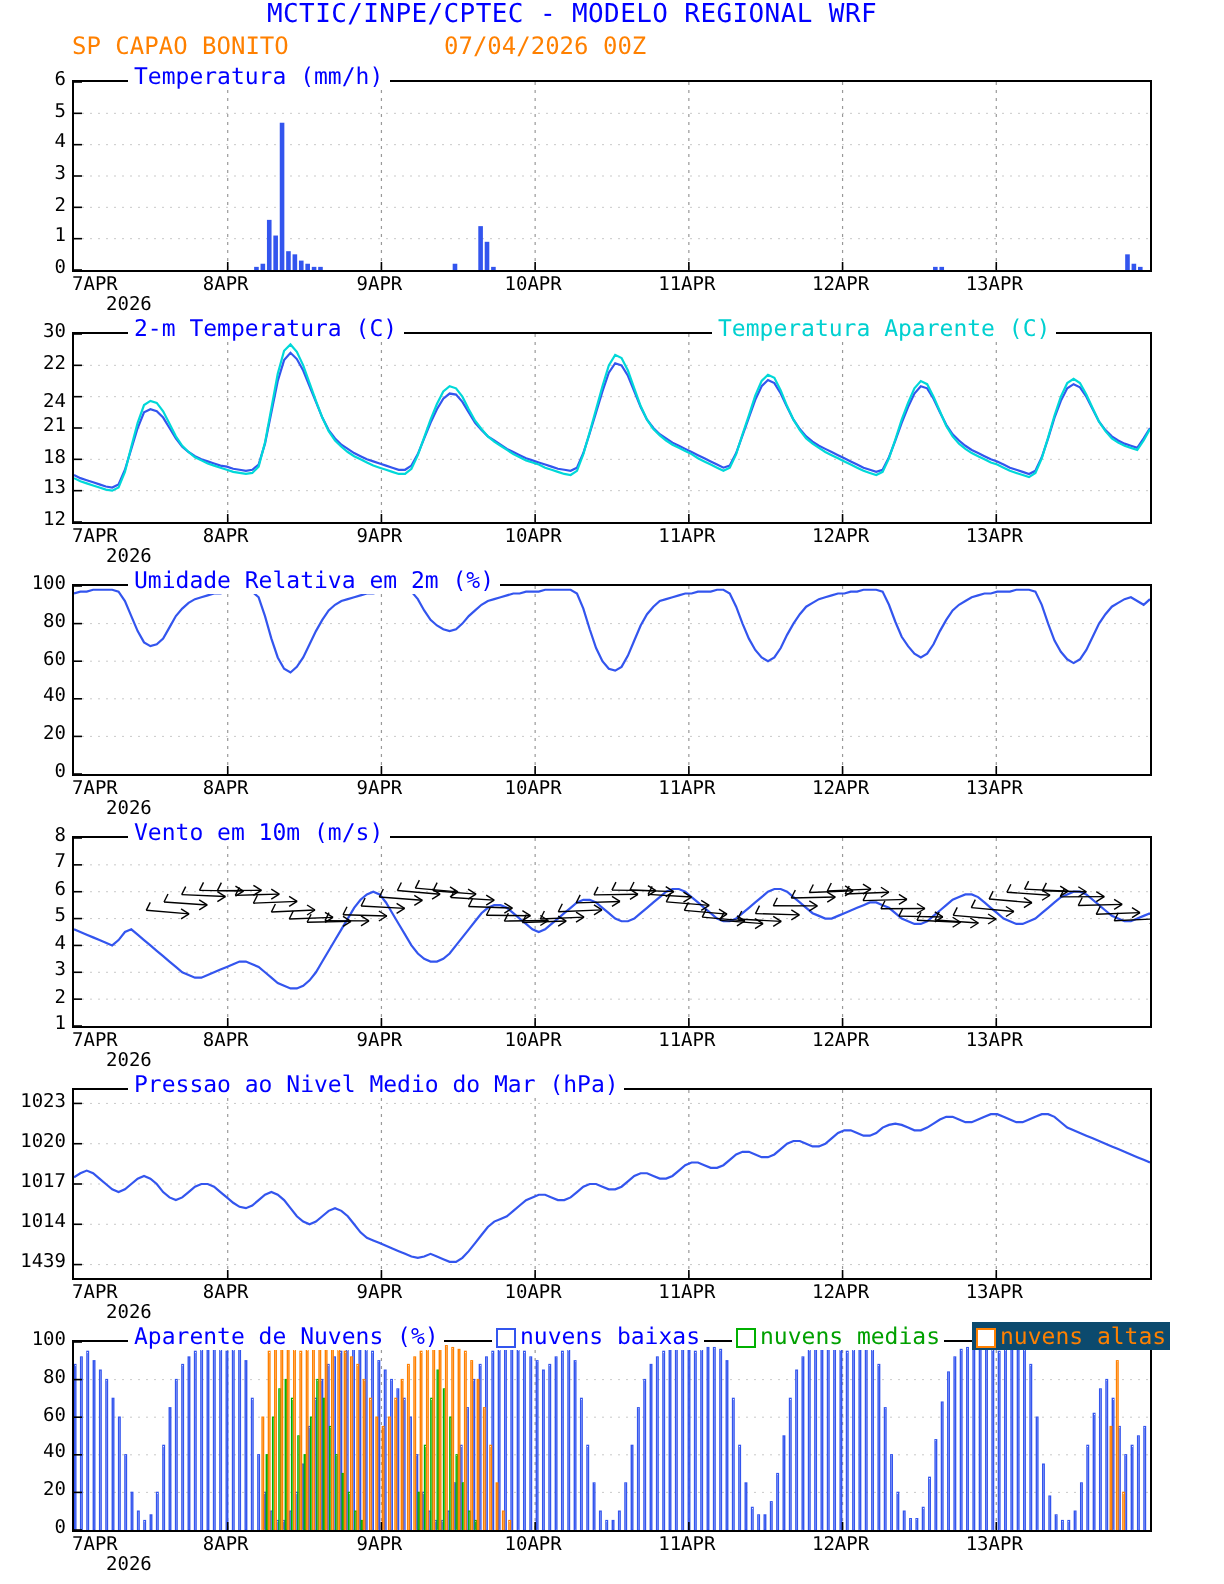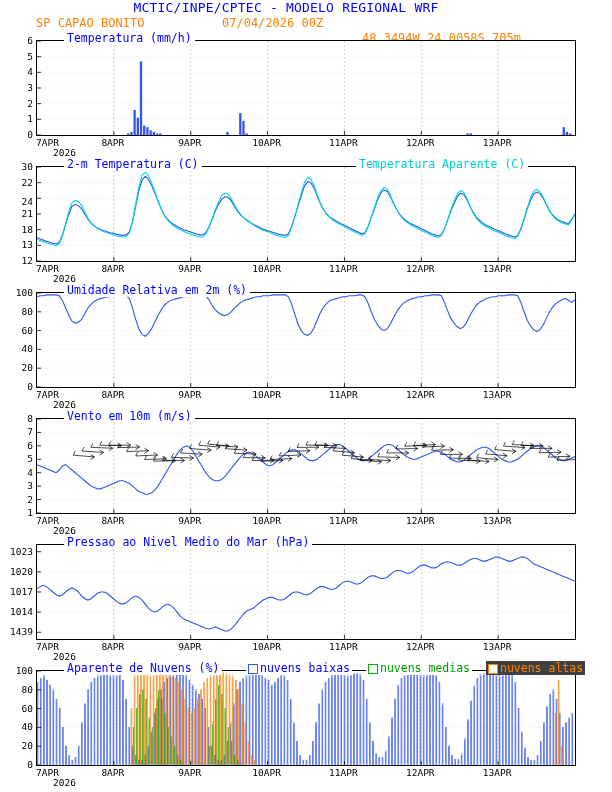--- a/index.html
+++ b/index.html
@@ -25,21 +25,20 @@
   .legend-sq{display:inline-block;width:8px;height:8px;border:1px solid #000;vertical-align:middle;margin-right:2px;}
 </style>
 </head>
 <body>
 
 <div class="page">
 
   <div class="hdr-title">MCTIC/INPE/CPTEC - MODELO REGIONAL WRF</div>
   <div class="hdr-left">SP CAPAO BONITO</div>
   <div class="hdr-date">07/04/2026 00Z</div>
-  <div class="hdr-coord">48.3494W 24.0058S 705m</div>
 
   <div class="panel" id="p0" style="top:40px;width:540px;height:96px;">
     <div class="plotbox" style="width:540px;height:96px;">
         <svg id="svg0" width="538" height="94" viewBox="0 0 538 94">
           <line x1="76.85714285714285" y1="0" x2="76.85714285714285" y2="94" stroke="#999" stroke-width="0.6" stroke-dasharray="1.5,2.5"></line>
           <line x1="153.7142857142857" y1="0" x2="153.7142857142857" y2="94" stroke="#999" stroke-width="0.6" stroke-dasharray="1.5,2.5"></line>
           <line x1="230.57142857142856" y1="0" x2="230.57142857142856" y2="94" stroke="#999" stroke-width="0.6" stroke-dasharray="1.5,2.5"></line>
           <line x1="307.4285714285714" y1="0" x2="307.4285714285714" y2="94" stroke="#999" stroke-width="0.6" stroke-dasharray="1.5,2.5"></line>
           <line x1="384.2857142857143" y1="0" x2="384.2857142857143" y2="94" stroke="#999" stroke-width="0.6" stroke-dasharray="1.5,2.5"></line>
           <line x1="461.1428571428571" y1="0" x2="461.1428571428571" y2="94" stroke="#999" stroke-width="0.6" stroke-dasharray="1.5,2.5"></line>
@@ -903,21 +902,21 @@
           <line x1="153.7142857142857" x2="153.7142857142857" y1="94" y2="90" stroke="#000" stroke-width="0.8"></line>
           <line x1="230.57142857142856" x2="230.57142857142856" y1="94" y2="90" stroke="#000" stroke-width="0.8"></line>
           <line x1="307.4285714285714" x2="307.4285714285714" y1="94" y2="90" stroke="#000" stroke-width="0.8"></line>
           <line x1="384.2857142857143" x2="384.2857142857143" y1="94" y2="90" stroke="#000" stroke-width="0.8"></line>
           <line x1="461.1428571428571" x2="461.1428571428571" y1="94" y2="90" stroke="#000" stroke-width="0.8"></line>
         </svg>
       </div>
     <div class="ptitle blue" style="left:28px;top:-9px;background:#fff;padding:0 3px;">Aparente de Nuvens (%)</div>
     <div class="ptitle blue" style="left:210px;top:-9px;background:#fff;padding:0 2px;"><span class="legend-sq" style="background:#fff;border-color:#3355ee;"></span><span>nuvens baixas</span></div>
     <div class="ptitle green" style="left:330px;top:-9px;background:#fff;padding:0 2px;"><span class="legend-sq" style="background:#fff;border-color:#00b000;"></span><span>nuvens medias</span></div>
-    <div class="ptitle orange" style="left:450px;top:-9px;background:#404040;padding:0 2px;"><span class="legend-sq" style="background:#fff;border-color:#ff8000;"></span><span>nuvens altas</span></div>
+    <div class="ptitle orange" style="left:450px;top:-9px;background:#0c4a6e;padding:0 2px;"><span class="legend-sq" style="background:#fff;border-color:#ff8000;"></span><span>nuvens altas</span></div>
     <div id="yl5">
         <div class="ylab" style="top: 94px;">0</div>
         <div class="ylab" style="top: 75.2px;">20</div>
         <div class="ylab" style="top: 56.4px;">40</div>
         <div class="ylab" style="top: 37.6px;">60</div>
         <div class="ylab" style="top: 18.8px;">80</div>
         <div class="ylab" style="top: 0px;">100</div>
       </div>
     <div id="xl5">
         <div class="xlab" style="left: 0px; top: 97px;">7APR</div>

